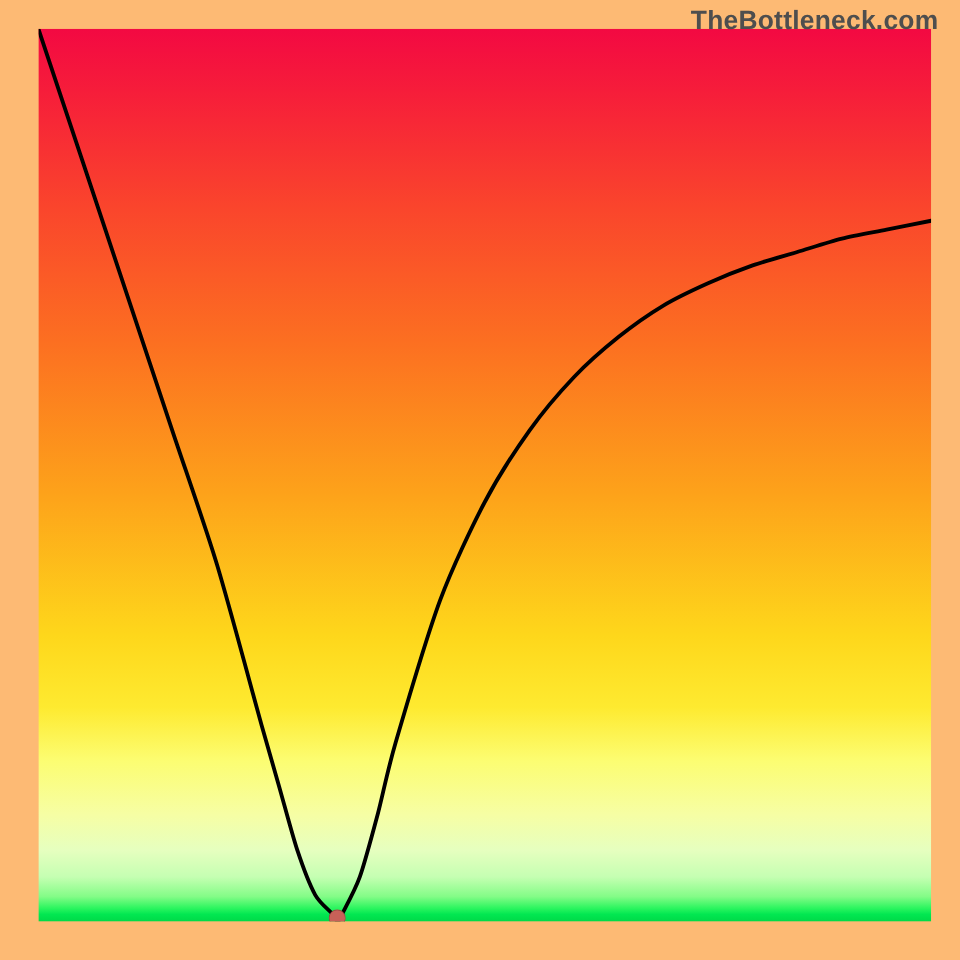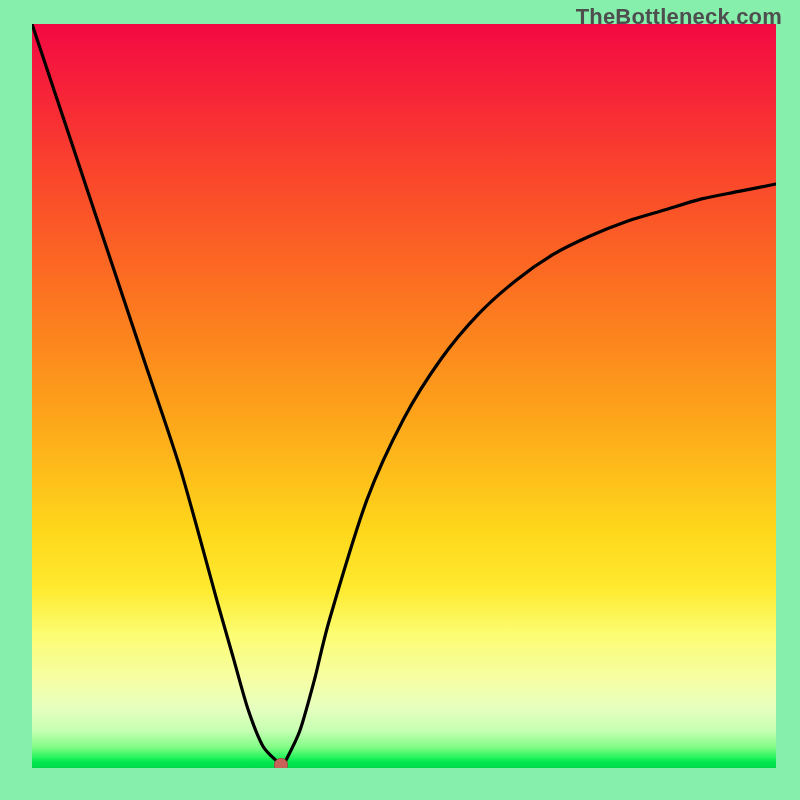--- a/index.html
+++ b/index.html
@@ -8,21 +8,21 @@
     width: 800px;
     height: 800px;
     background: #000000;
     overflow: hidden;
     font-family: Arial, Helvetica, sans-serif;
   }
   .frame {
     width: 800px;
     height: 800px;
     position: relative;
-    background: #86efac;
+    background: #fdba74;
   }
   .watermark {
     position: absolute;
     top: 4px;
     right: 18px;
     color: #4e4e4e;
     font-size: 22px;
     font-weight: 600;
     letter-spacing: 0.2px;
     z-index: 10;

